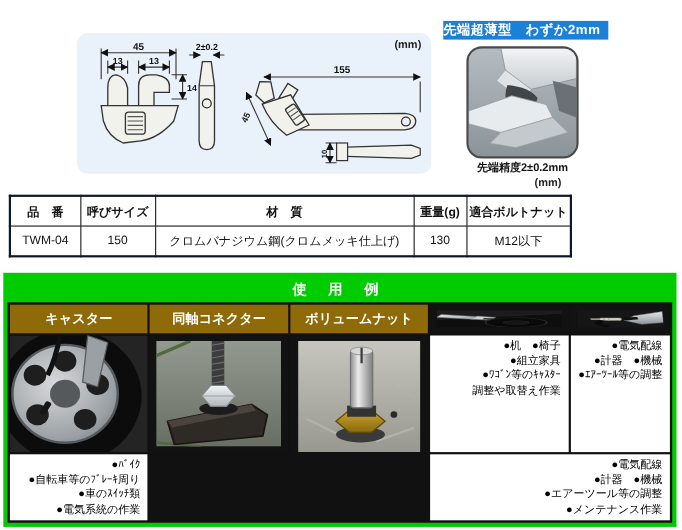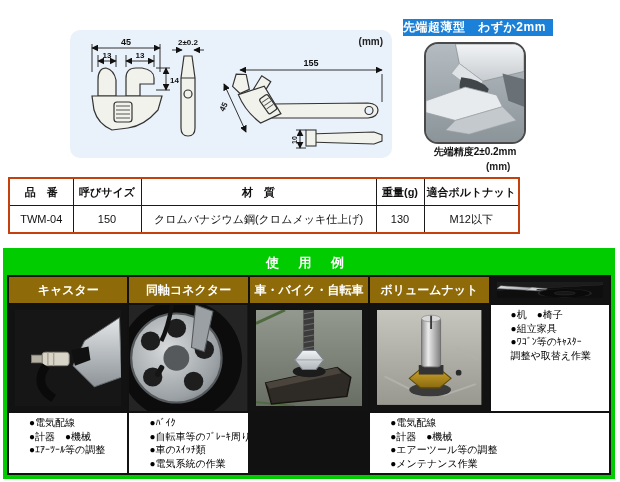--- a/index.html
+++ b/index.html
@@ -31,53 +31,53 @@
   .jaw-caption{
     position:absolute;left:420px;top:145px;width:110px;text-align:center;
     font-size:10px;font-weight:bold;color:#111;white-space:nowrap;
   }
   .table-units{
     position:absolute;left:486px;top:161px;font-size:10px;font-weight:bold;color:#222;
   }
   
   table.spec{
     position:absolute;left:8px;top:177px;border-collapse:collapse;
-    border:2px solid #c2410c;table-layout:fixed;
+    border:2px solid #0f172a;table-layout:fixed;
   }
   table.spec th,table.spec td{
     border:1px solid #1a1a1a;height:26px;text-align:center;vertical-align:middle;
     font-size:11px;padding:0 2px;white-space:nowrap;overflow:hidden;
   }
   table.spec th{font-weight:bold;background:#fff;}
   
   .usage{
     position:absolute;left:3px;top:248px;width:612px;height:231px;box-sizing:border-box;
     background:#00cc00;padding:3px 4px 4px 4px;
   }
   .usage-title{
     height:24px;line-height:24px;text-align:center;color:#fff;
     font-size:13px;font-weight:bold;letter-spacing:8px;
   }
   .usage-grid{
     display:grid;height:200px;box-sizing:border-box;
-    grid-template-columns:repeat(5,1fr);
+    grid-template-columns:repeat(4,1fr);
     grid-template-rows:26px minmax(0,1fr) 60px;
     gap:2px;background:#111;border:2px solid #111;
   }
   .col-header{
     background:#8e6a08;color:#fff;font-size:12px;font-weight:bold;
     display:flex;align-items:center;justify-content:center;white-space:nowrap;overflow:hidden;
   }
   .photo-cell{background:#121212;padding:5px 6px;position:relative;}
   .photo-cell.flush{padding:0;}
   .photo-cell .ph{width:100%;height:100%;display:block;}
   .photo-cell.tall .ph{position:absolute;left:7px;right:7px;top:5px;bottom:-4px;width:auto;height:auto;z-index:2;}
   .note-cell{
-    background:#fff;font-size:10px;line-height:13.5px;padding:3px 20px;
-    white-space:nowrap;overflow:hidden;color:#000;
+    background:#fff;font-size:10px;line-height:13.5px;padding:3px 7px;
+    white-space:nowrap;overflow:hidden;color:#000;text-align:right;
   }
   .note-cell.span2{grid-column:4 / 6;}
 </style>
 </head>
 <body>
 
 <div class="canvas">
 
   <div class="diagram-panel">
     <span class="diagram-units">(mm)</span>
@@ -222,21 +222,20 @@
       </tr>
     </tbody>
   </table>
 
   <div class="usage">
     <div class="usage-title">使 用 例</div>
     <div class="usage-grid">
 
       <div class="col-header">キャスター</div>
       <div class="col-header">同軸コネクター</div>
-      <div class="col-header">車・バイク・自転車</div>
       <div class="col-header">ボリュームナット</div>
 
       <div class="photo-cell">
         <svg class="ph" viewBox="0 0 110 100" preserveAspectRatio="none">
           <defs>
             <linearGradient id="sv1" x1="0" y1="0" x2="1" y2="1">
               <stop offset="0" stop-color="#e8eaec"></stop>
                 <stop offset="1" stop-color="#9aa0a5"></stop>
             </linearGradient>
           </defs>

